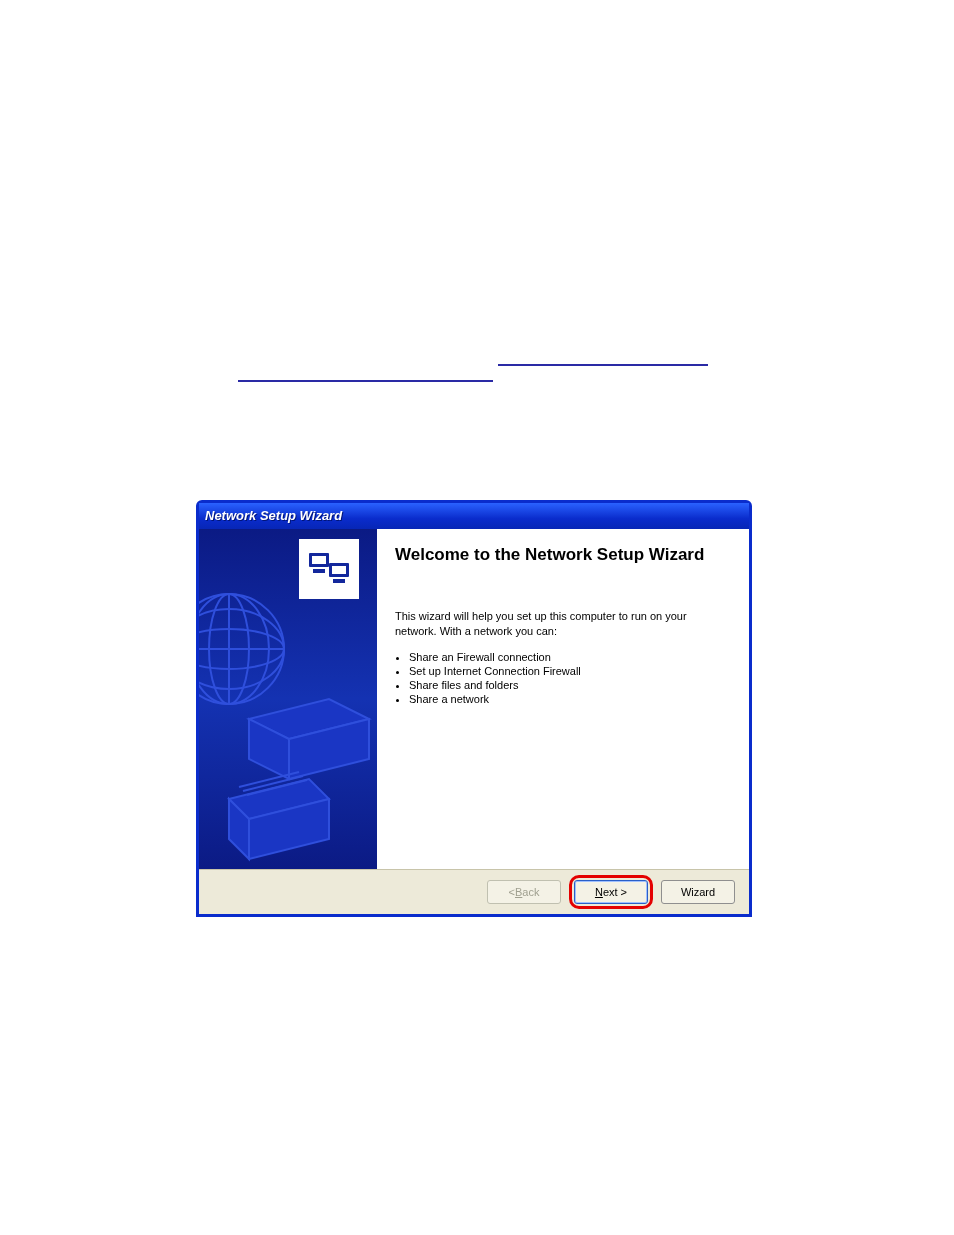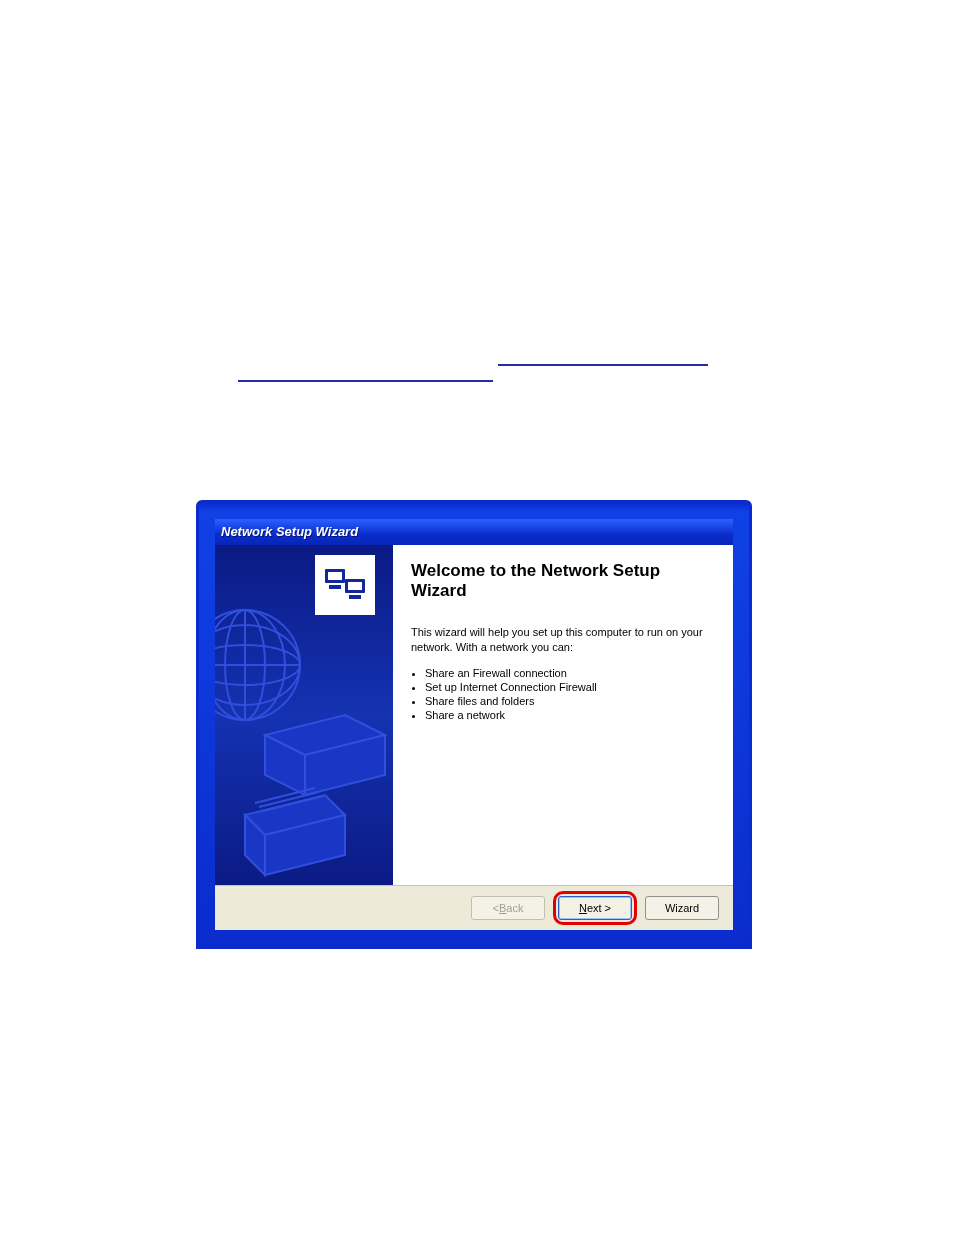--- a/index.html
+++ b/index.html
@@ -40,21 +40,21 @@
   
   .wizard {
     position: absolute;
     left: 196px;
     top: 500px;
     width: 556px;
     background: linear-gradient(to bottom, #0a2ccc 0%, #1041e6 2%, #0a2ccc 100%);
     border: 3px solid #0a2ccc;
     border-radius: 6px 6px 0 0;
     box-sizing: border-box;
-    padding: 16px;
+    padding: 0;
   }
   .titlebar {
     height: 26px;
     line-height: 26px;
     color: #fff;
     font-weight: bold;
     font-size: 13px;
     padding-left: 6px;
     font-style: italic;
     font-family: "Trebuchet MS", Tahoma, sans-serif;
@@ -94,24 +94,24 @@
     padding: 10px 18px 8px 18px;
     box-sizing: border-box;
     font-size: 11px;
     color: #000;
     display: flex;
     flex-direction: column;
   }
   .content h1 {
     font-size: 17px;
     font-family: Verdana, Tahoma, sans-serif;
-    margin: 6px 0 24px 0;
+    margin: 6px 0 32px 0;
     font-weight: bold;
   }
-  .content p { margin: 0 0 10px 0; line-height: 1.35; }
+  .content p { margin: 12px 0 10px 0; line-height: 1.35; }
   .content ul {
     margin: 0 0 10px 0;
     padding-left: 14px;
     list-style: disc;
   }
   .content ul li { margin: 2px 0; }
   .continue { margin-top: auto; margin-bottom: 4px; }
 
   .button-row {
     background: #edead9;

